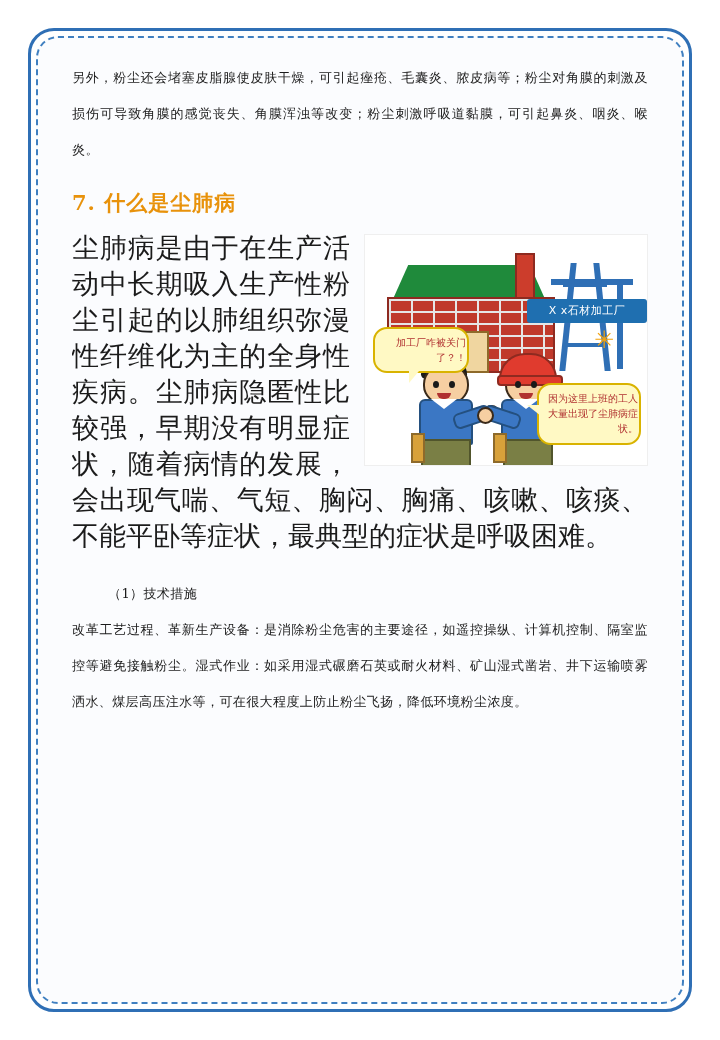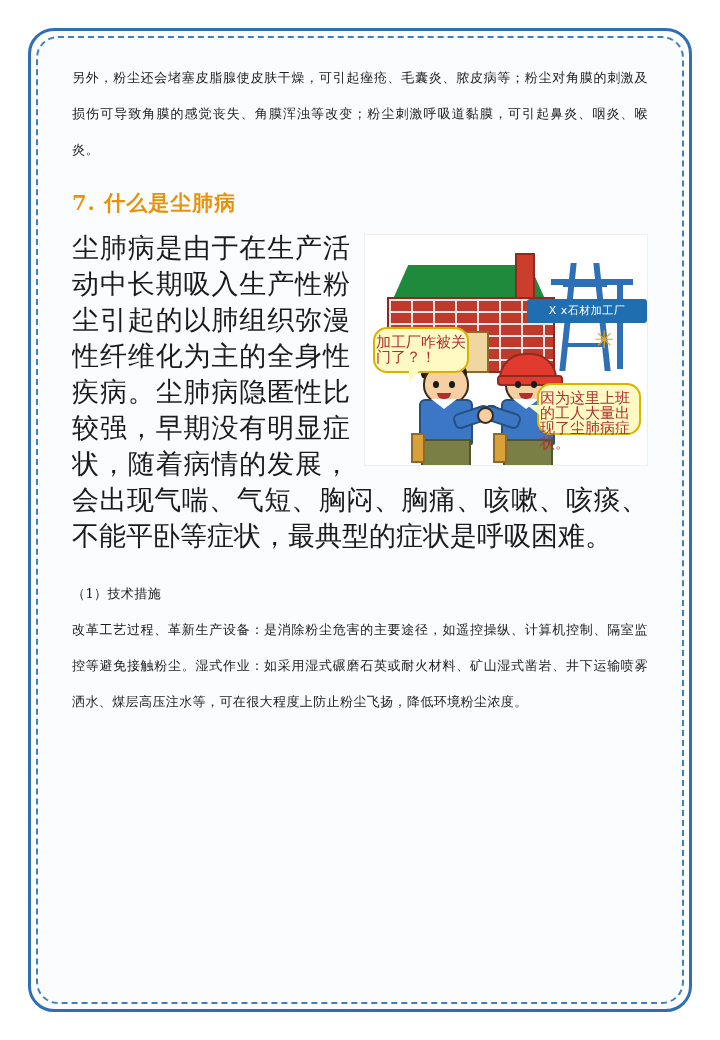--- a/index.html
+++ b/index.html
@@ -87,20 +87,21 @@
   }
   .wrap-text {
     font-size: 27px;
     line-height: 36px;
     color: #1b1b1b;
     text-align: justify;
     font-family: Liberation Serif, serif;
   }
   .tight {
     margin-top: 6px;
+    margin-left: 36px;
   }
   .gap-s { margin-top: 10px; }
   .gap-m { margin-top: 0; }
   .gap-l { margin-top: 22px; }
 
   
   .sky {
     position: absolute; inset: 0; background: #ffffff;
   }
   .ground {
@@ -159,37 +160,37 @@
   .spark {
     position: absolute; left: 226px; top: 92px; width: 26px; height: 26px;
     color: #f2a30f; font-size: 24px; line-height: 26px; text-align: center;
   }
   .bubble {
     position: absolute;
     background: #fff9c4;
     border: 2px solid #d9b300;
     border-radius: 14px;
     color: #b03030;
-    font-size: 15px;
+    font-size: 10px;
     line-height: 15px;
     padding: 6px 1px;
     box-sizing: border-box;
     font-family: "DejaVu Sans", "Liberation Sans", sans-serif;
-    text-align: left;
+    text-align: right;
   }
   .bubble.left {
     left: 8px; top: 92px; width: 96px; height: 46px;
   }
   .bubble.left:after {
     content: ""; position: absolute; left: 34px; bottom: -12px;
     border-width: 12px 10px 0 0; border-style: solid;
     border-color: #fff9c4 transparent transparent transparent;
   }
   .bubble.right {
-    right: 6px; top: 148px; width: 104px; height: 52px;
+    right: 6px; top: 148px; width: 104px; height: 62px;
   }
   .bubble.right:after {
     content: ""; position: absolute; left: -12px; top: 20px;
     border-width: 0 14px 11px 0; border-style: solid;
     border-color: transparent #fff9c4 transparent transparent;
   }
   .person {
     position: absolute; bottom: 2px; width: 70px; height: 116px;
   }
   .p1 { left: 44px; }

